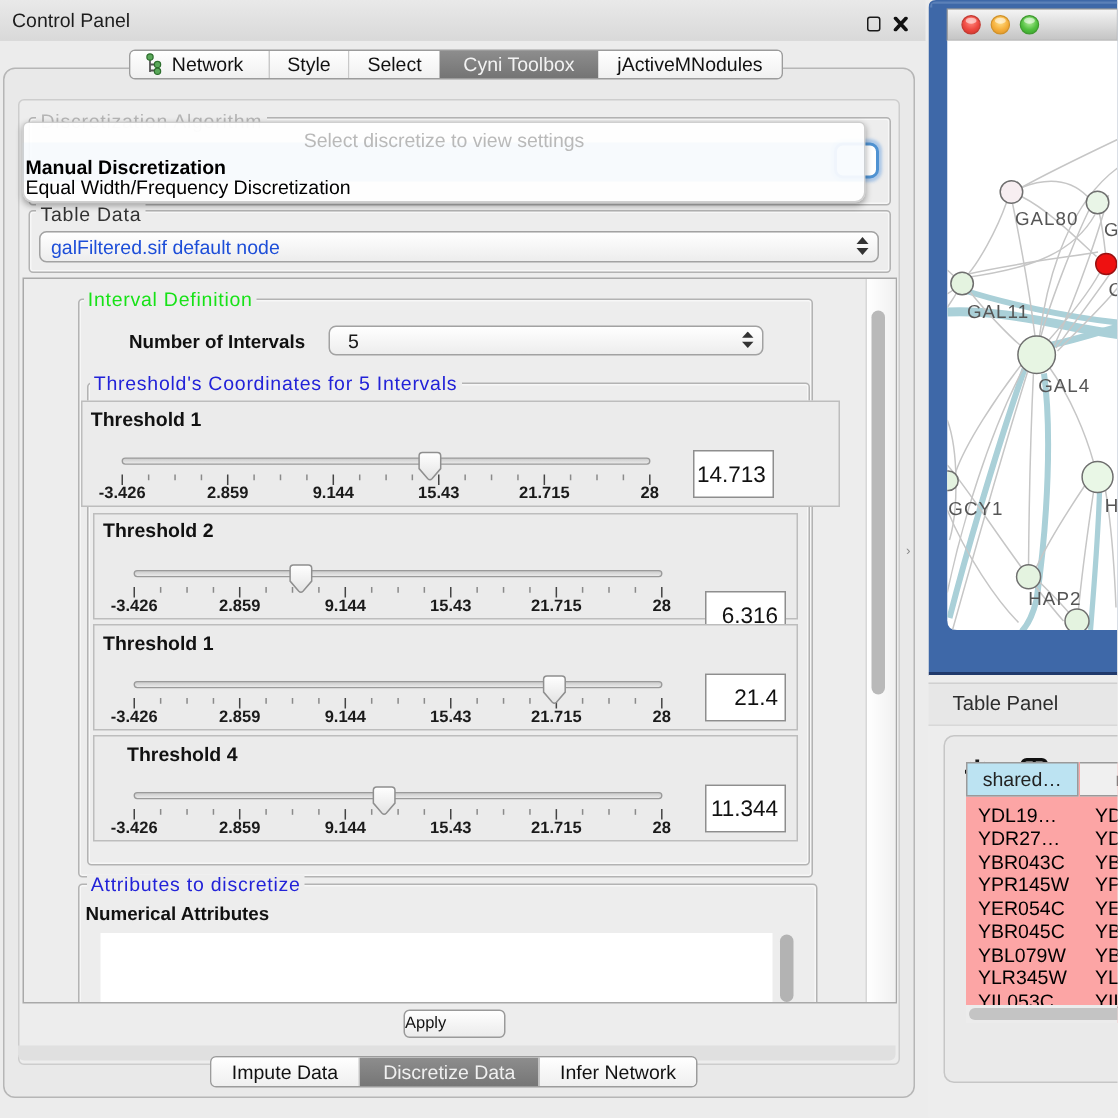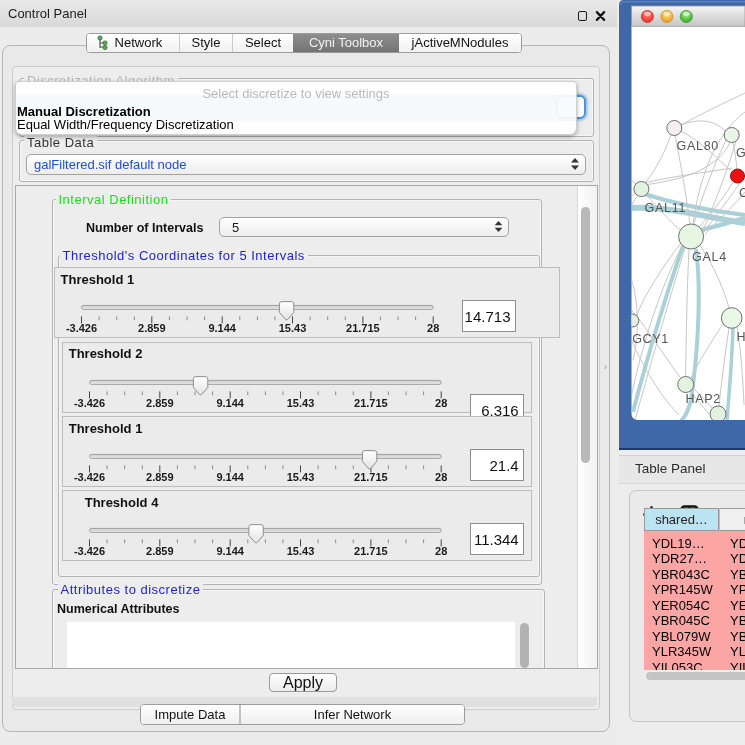--- a/index.html
+++ b/index.html
@@ -213,24 +213,25 @@
 <div class="abs" style="left:406.5px;top:31.6px;width:54px;height:32.5px;background:#fff;border:1px solid #8e8e8e;font-size:15px;color:#111;text-align:right;line-height:32px;padding-right:4px;box-sizing:border-box;">11.344</div>
 </div>
 
   <div class="grp" style="left:36px;top:403px;width:491px;height:120px;"></div>
   <div class="grplbl" style="left:41.5px;top:397px;color:#2222d8;">Attributes to discretize</div>
   <div class="abs" style="left:41px;top:416px;font-size:12.5px;font-weight:bold;color:#111;">Numerical Attributes</div>
   <div class="abs" style="left:51px;top:436px;width:448px;height:46px;background:#fff;"></div>
   <div class="abs" style="left:504px;top:437px;width:9px;height:45px;background:#b3b3b3;border-radius:5px;"></div>
 </div>
 
-<div class="abs" style="left:269px;top:673px;width:66px;height:17px;background:linear-gradient(#ffffff,#ebebeb);border:1px solid #9a9a9a;border-radius:4px;text-align:center;font-size:16px;color:#111;line-height:17px;">Apply</div>
+<div class="abs" style="left:269px;top:673px;width:66px;height:17px;background:linear-gradient(#ffffff,#ebebeb);border:1px solid #9a9a9a;border-radius:4px;text-align:left;font-size:11px;color:#111;line-height:17px;">Apply</div>
 
 <div class="abs" style="left:140px;top:703.5px;width:323px;height:19.5px;background:#fff;border:1px solid #9c9c9c;border-radius:4px;overflow:hidden;display:flex;">
   <div style="width:98px;border-right:1px solid #c4c4c4;text-align:center;font-size:13px;line-height:19.5px;color:#111;background:linear-gradient(#ffffff,#efefef);">Impute Data</div>
+  <div style="width:119px;text-align:center;font-size:13px;line-height:19.5px;color:#f0f0f0;background:linear-gradient(#8d8d8d,#767676);">Discretize Data</div>
   <div style="flex:1;border-left:1px solid #c4c4c4;text-align:center;font-size:13px;line-height:19.5px;color:#111;background:linear-gradient(#ffffff,#efefef);">Infer Network</div>
 </div>
 
 <div class="abs" style="left:604px;top:362px;width:7px;height:9px;font-size:9px;color:#8a8a8a;">›</div>
 
 <div class="abs" style="left:86px;top:33px;width:434px;height:18px;background:#fff;border:1px solid #9c9c9c;border-radius:4px;overflow:hidden;display:flex;">
   <div style="width:92px;border-right:1px solid #c9c9c9;text-align:center;font-size:13px;line-height:18px;color:#111;background:linear-gradient(#ffffff,#f0f0f0);">&nbsp;&nbsp;&nbsp;Network</div>
   <div style="width:52px;border-right:1px solid #c9c9c9;text-align:center;font-size:13px;line-height:18px;color:#111;background:linear-gradient(#ffffff,#f0f0f0);">Style</div>
   <div style="width:60px;text-align:center;font-size:13px;line-height:18px;color:#111;background:linear-gradient(#ffffff,#f0f0f0);">Select</div>
   <div style="width:106px;text-align:center;font-size:13px;line-height:18px;color:#f2f2f2;background:linear-gradient(#8d8d8d,#747474);">Cyni Toolbox</div>

